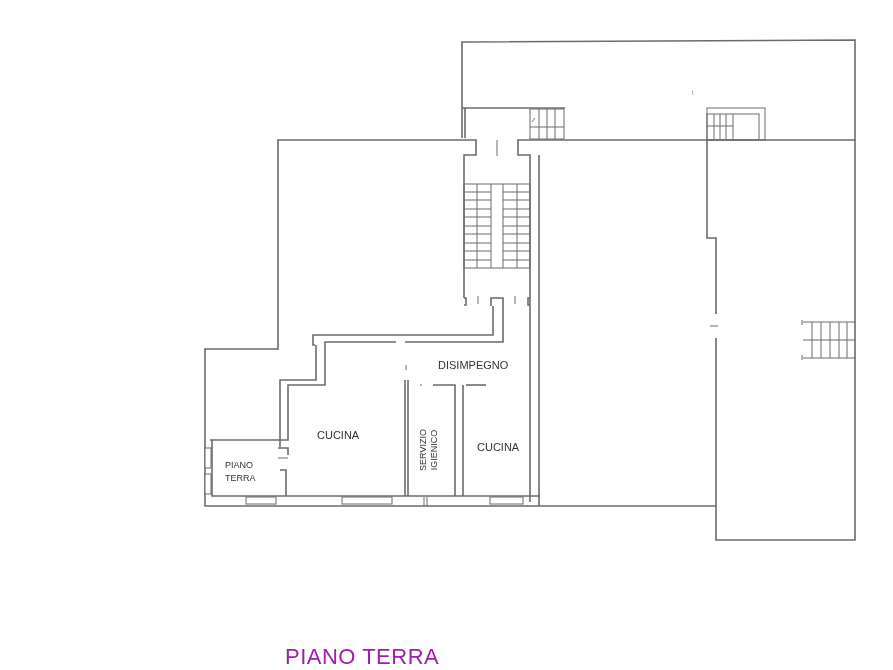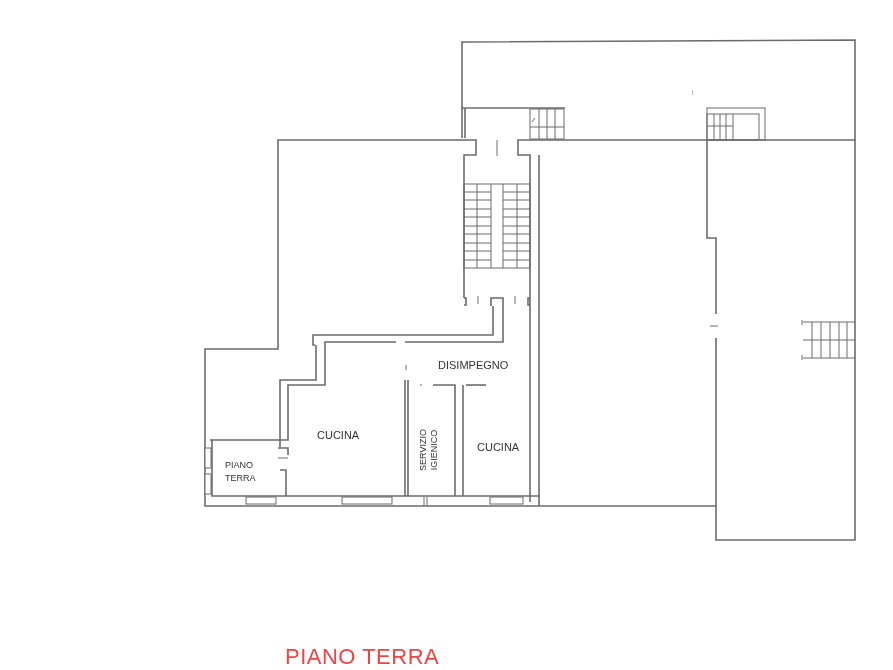--- a/index.html
+++ b/index.html
@@ -4,21 +4,21 @@
 <style>
   html, body { margin:0; padding:0; background:#ffffff; }
   body { width:893px; height:670px; position:relative; overflow:hidden; font-family:"Liberation Sans", sans-serif; }
   svg.plan { position:absolute; left:0; top:0; }
   .w { stroke:#6b6b6b; stroke-width:1.6; fill:none; }
   .wt { stroke:#7a7a7a; stroke-width:1.1; fill:none; }
   .st { stroke:#6b6b6b; stroke-width:1; fill:none; }
   .win { stroke:#6b6b6b; stroke-width:1; fill:#fff; }
   .lbl { position:absolute; color:#333; font-size:11px; letter-spacing:0; white-space:nowrap; }
   .lbl.small { font-size:9px; line-height:13px; }
-  .title { position:absolute; left:285px; top:644px; font-size:22px; color:#ef4444; letter-spacing:0.5px; }
+  .title { position:absolute; left:285px; top:644px; font-size:22px; color:#a21caf; letter-spacing:0.5px; }
   .vert { position:absolute; transform:rotate(-90deg); transform-origin:center; font-size:9px; line-height:11px; text-align:center; color:#333; }
 </style>
 </head>
 <body>
 
 <svg class="plan" width="893" height="670" viewBox="0 0 893 670">
 
   <g>
     <polyline class="w" points="462,138 462,42 855,40 855,140 520,140"></polyline>
     <line class="w" x1="462" y1="108" x2="565" y2="108"></line>

